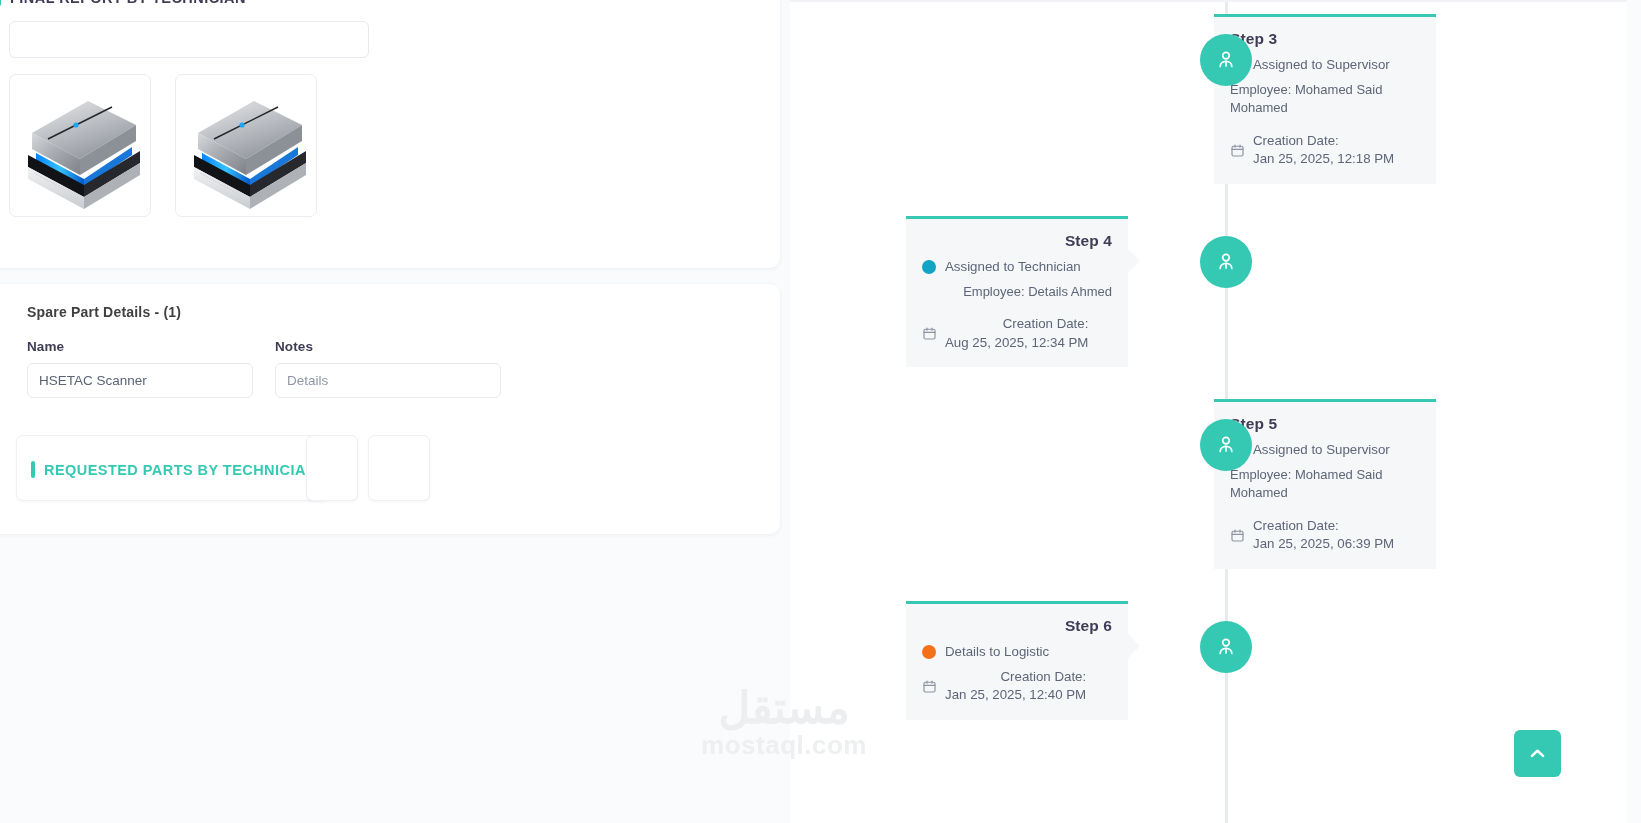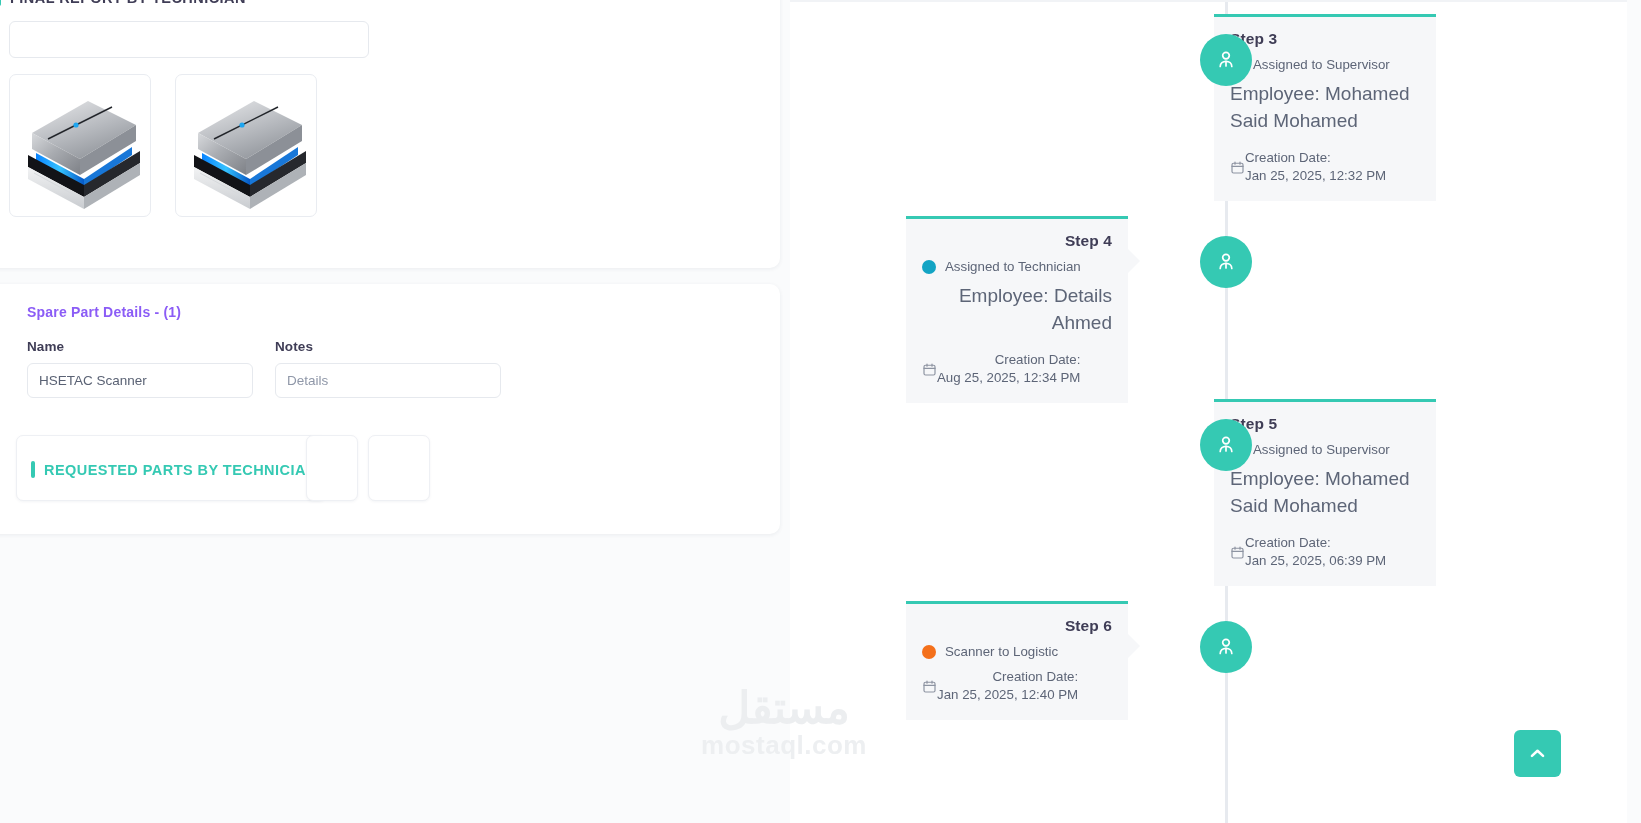--- a/index.html
+++ b/index.html
@@ -95,21 +95,21 @@
   #thumb-1 { left: 195px; }
 
   .scanner { position: absolute; left: 4px; top: 10px; width: 134px; height: 126px; }
 
   
   #spare-title {
     position: absolute;
     left: 27px; top: 304px;
     font-size: 14px;
     font-weight: 700;
-    color: #8b5cf6;
+    color: #404040;
     letter-spacing: .2px;
   }
 
   .field { position: absolute; top: 339px; }
   .field-label {
     font-size: 13.5px;
     font-weight: 700;
     color: #3f3d56;
     letter-spacing: .1px;
     display: block;
@@ -218,28 +218,29 @@
     font-size: 13.3px;
     color: #5d6577;
     margin-bottom: 9px;
   }
   .tl-dot {
     width: 14px; height: 14px;
     border-radius: 50%;
     flex: 0 0 auto;
   }
   .tl-emp {
-    font-size: 19px;
+    font-size: 13px;
     color: #5d6577;
     line-height: 1.42;
     margin-bottom: 14px;
   }
   .tl-date {
     display: flex;
     align-items: center;
+    gap: 8px;
     font-size: 13.3px;
     color: #5d6577;
     line-height: 1.38;
   }
   .tl-date .cal { flex: 0 0 auto; width: 15px; height: 15px; opacity: .75; }
   .tl-date .dlines span { display: block; }
 
   
   #watermark {
     position: absolute;
@@ -419,21 +420,21 @@
           </div>
           <div class="tl-emp">Employee: Mohamed Said Mohamed</div>
           <div class="tl-date">
             <svg class="cal" viewBox="0 0 24 24" fill="none" stroke="#6b7385" stroke-width="1.9" stroke-linecap="round" stroke-linejoin="round">
               <rect x="3.2" y="5.2" width="17.6" height="15.6" rx="2.4"></rect>
               <path d="M3.2 10.2h17.6"></path>
               <path d="M8 3.2v3.4M16 3.2v3.4"></path>
             </svg>
             <span class="dlines">
               <span>Creation Date:</span>
-              <span>Jan 25, 2025, 12:32 PM</span>
+              <span>Jan 25, 2025, 12:18 PM</span>
             </span>
           </div>
         </div>
         <div class="tl-avatar" style="top: 236px;">
           <svg viewBox="0 0 24 24" fill="none" stroke="#ffffff" stroke-width="1.7" stroke-linecap="round" stroke-linejoin="round">
             <circle cx="12" cy="7.6" r="3.3"></circle>
             <path d="M6.2 18.5c0-3.2 2.6-5.2 5.8-5.2s5.8 2 5.8 5.2"></path>
             <path d="M12 13.3v4.6"></path>
           </svg>
         </div>
@@ -489,21 +490,21 @@
             <circle cx="12" cy="7.6" r="3.3"></circle>
             <path d="M6.2 18.5c0-3.2 2.6-5.2 5.8-5.2s5.8 2 5.8 5.2"></path>
             <path d="M12 13.3v4.6"></path>
           </svg>
         </div>
         <div class="tl-card left" style="top: 601px; border-top-color: rgb(53, 201, 179);">
           <span class="ptr"></span>
           <div class="tl-step">Step 6</div>
           <div class="tl-status">
             <span class="tl-dot" style="background:#f4701b"></span>
-            <span>Scanner to Logistic</span>
+            <span>Details to Logistic</span>
           </div>
           <div class="tl-date">
             <svg class="cal" viewBox="0 0 24 24" fill="none" stroke="#6b7385" stroke-width="1.9" stroke-linecap="round" stroke-linejoin="round">
               <rect x="3.2" y="5.2" width="17.6" height="15.6" rx="2.4"></rect>
               <path d="M3.2 10.2h17.6"></path>
               <path d="M8 3.2v3.4M16 3.2v3.4"></path>
             </svg>
             <span class="dlines">
               <span>Creation Date:</span>
               <span>Jan 25, 2025, 12:40 PM</span>

